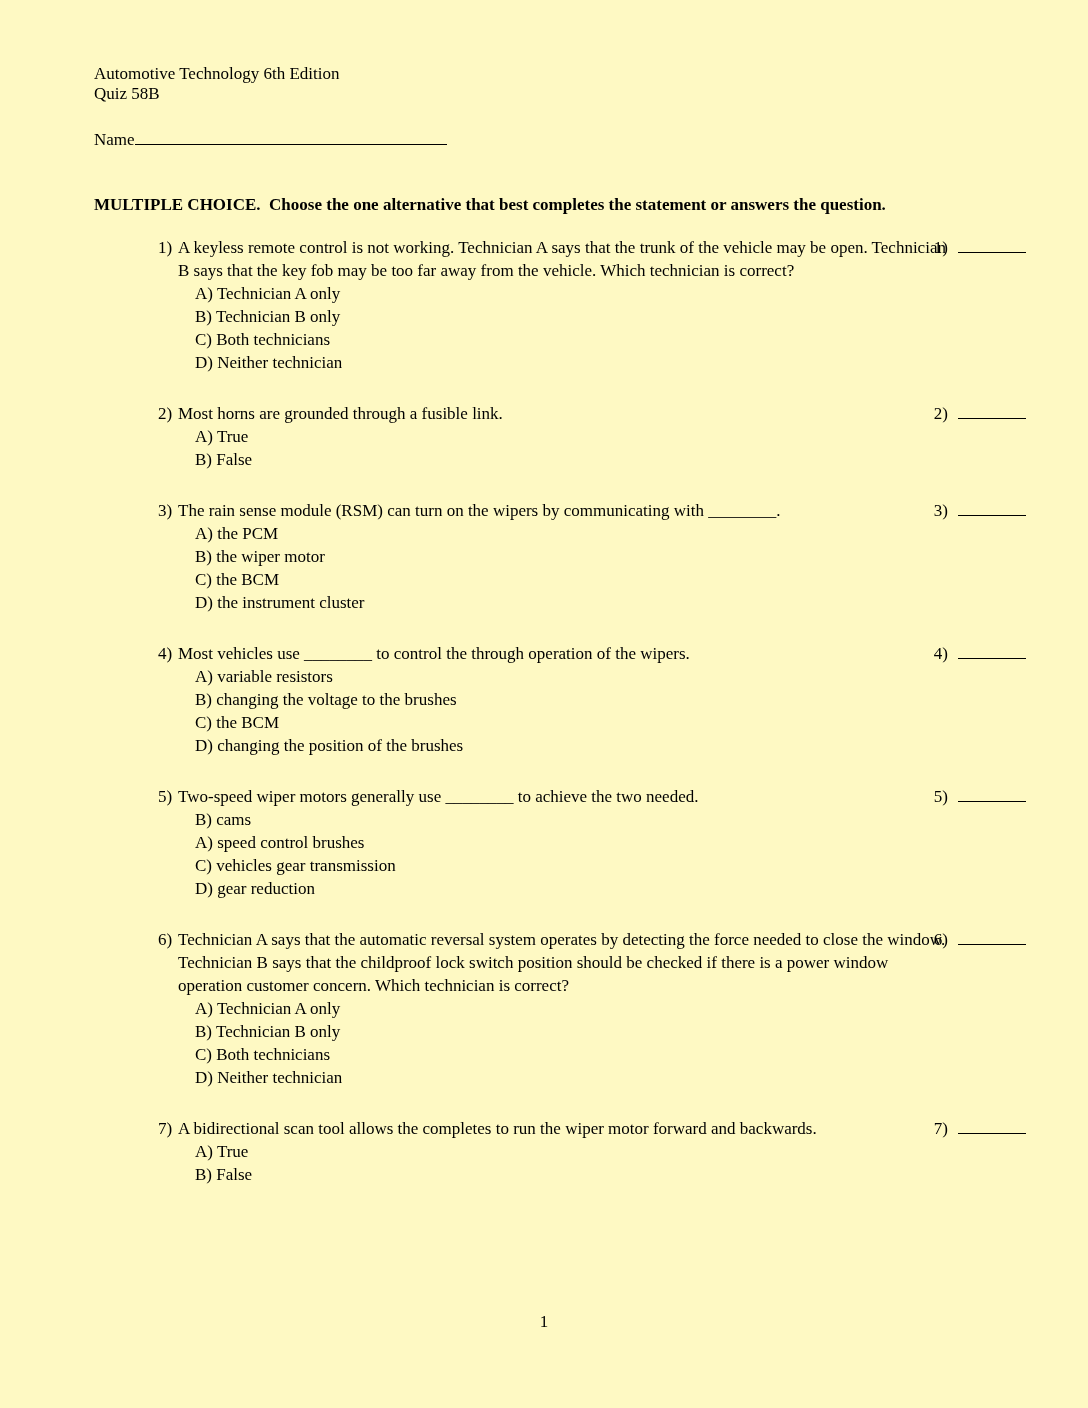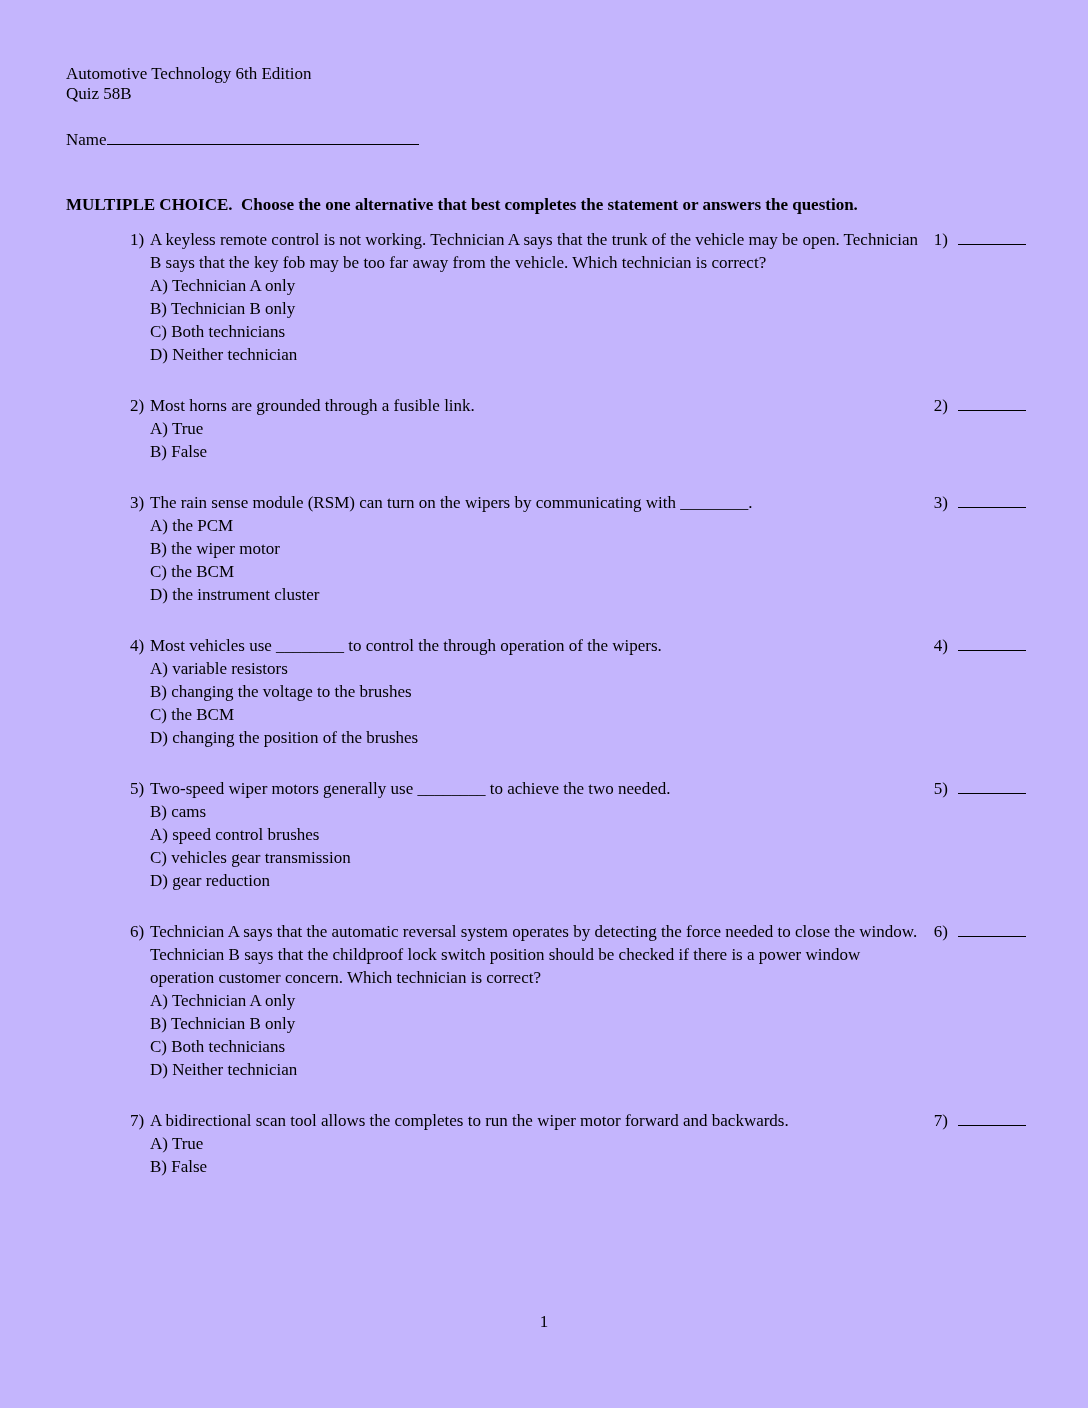--- a/index.html
+++ b/index.html
@@ -6,57 +6,57 @@
   html, body { margin: 0; padding: 0; background: #ffffff; }
   body {
     font-family: "Liberation Serif", "DejaVu Serif", serif;
     font-size: 17px;
     color: #000000;
   }
   .page {
     width: 1088px;
     height: 1408px;
     position: relative;
-    padding: 64px 62px 0 66px;
+    padding: 64px 62px 0 94px;
     overflow: hidden;
-    background: #c4b5fd;
+    background: #fef9c3;
   }
   .header div { line-height: 20px; }
   .name-row { margin-top: 24px; line-height: 23px; }
   .name-blank {
     display: inline-block;
     width: 312px;
     height: 14px;
     border-bottom: 1px solid #000;
   }
   .instructions {
     font-weight: bold;
     margin-top: 42px;
-    margin-bottom: 12px;
+    margin-bottom: 20px;
     line-height: 23px;
     white-space: pre-wrap;
   }
   .question {
     margin-left: 64px;
     margin-bottom: 28px;
     line-height: 23px;
   }
   .q-row { position: relative; display: flex; }
   .q-num { flex: 0 0 18px; }
   .q-text { flex: 0 0 774px; margin-left: 2px; }
   .q-answer { position: absolute; top: 0; right: 0; white-space: nowrap; }
   .ans-num { display: inline-block; width: 20px; text-align: right; }
   .ans-blank {
     display: inline-block;
     width: 68px;
     height: 14px;
     border-bottom: 1px solid #000;
     margin-left: 10px;
   }
-  .choices { margin-left: 20px; }
+  .choices { margin-left: 37px; }
   .choice { line-height: 23px; }
   .footer {
     position: absolute;
     top: 1312px;
     left: 0;
     width: 100%;
     text-align: center;
   }
 </style>
 </head>

